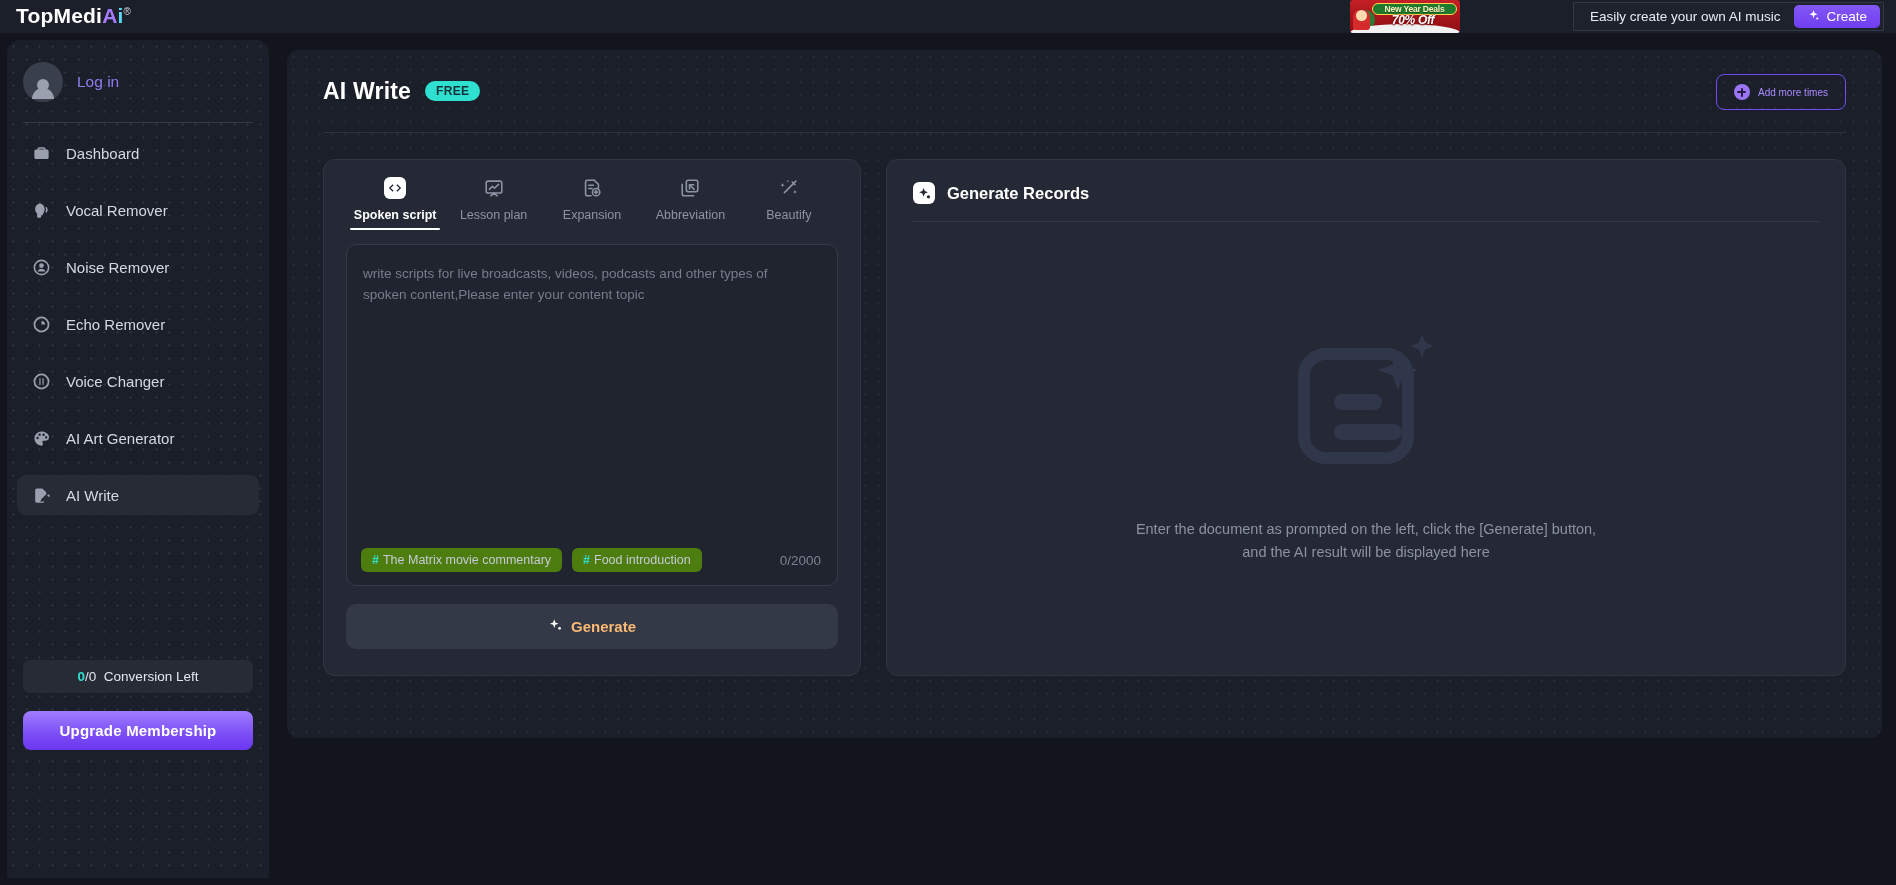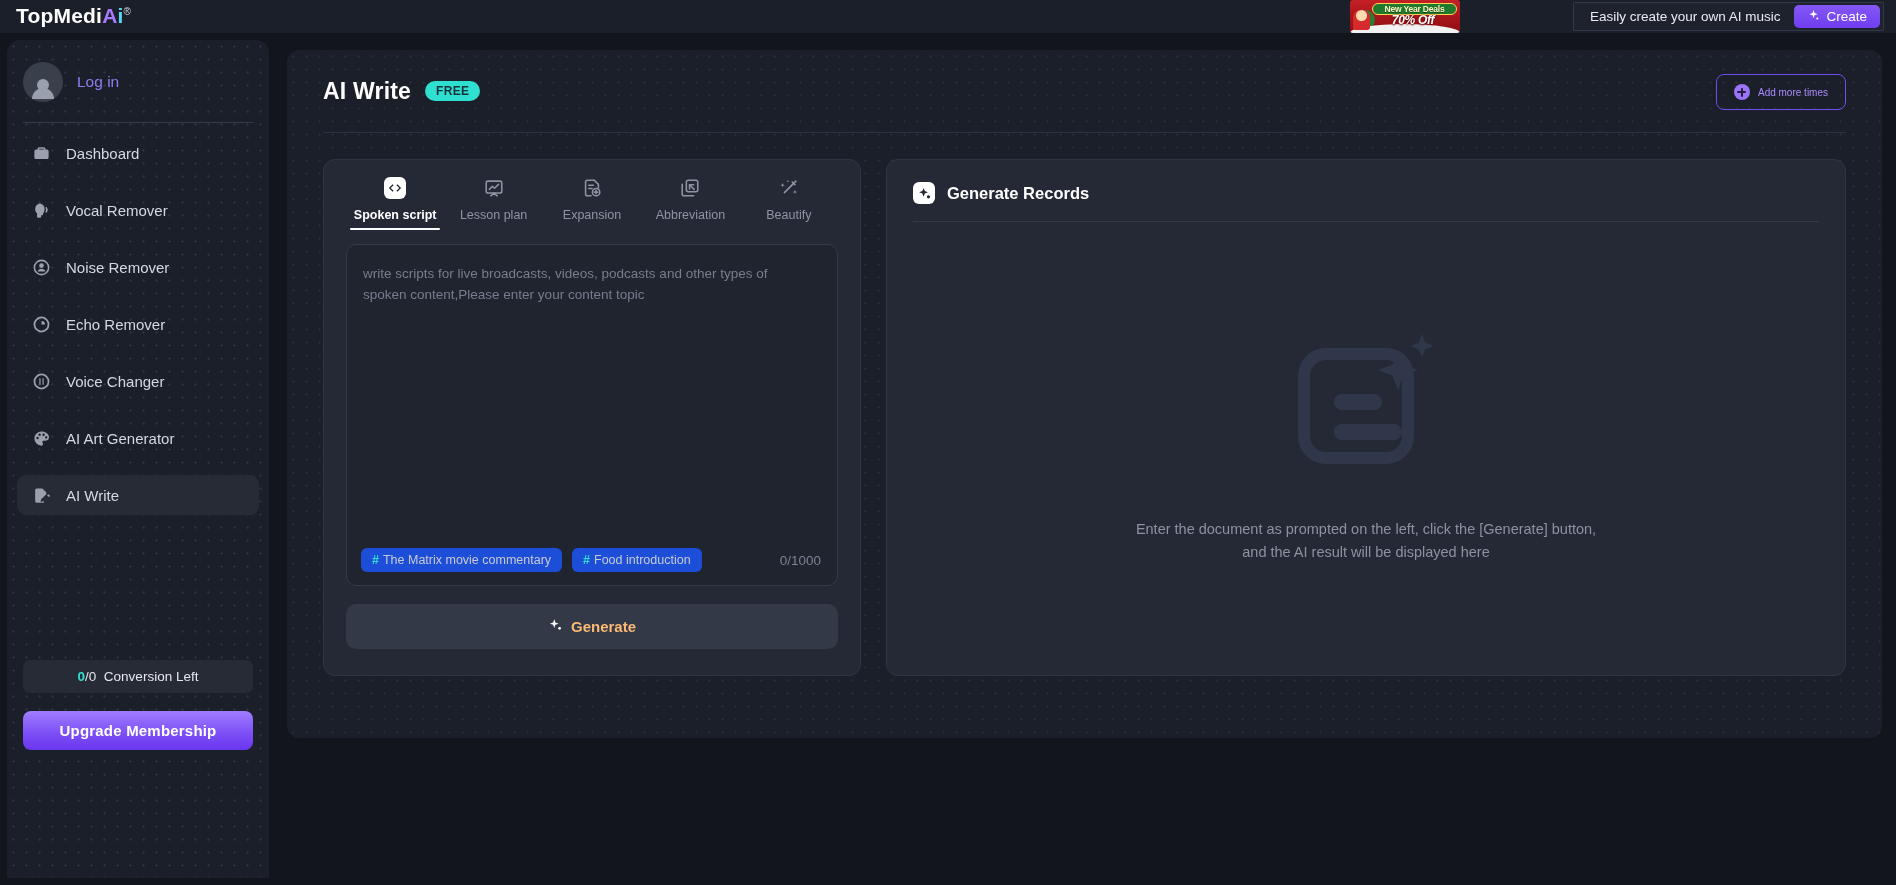--- a/index.html
+++ b/index.html
@@ -190,21 +190,21 @@
     background:#20242f; position:relative; padding: 18px 16px;
   }
   .placeholder {
     font-size:13.5px; line-height:21px; color:#767d8d; max-width: 440px;
   }
   .editor-foot {
     position:absolute; left:14px; right:16px; bottom:13px;
     display:flex; align-items:center; gap:10px;
   }
   .chip {
-    background:#1d4ed8; border-radius:6px; padding:5px 11px;
+    background:#4d7c0f; border-radius:6px; padding:5px 11px;
     font-size:12.5px; color:#c6cbd6; cursor:pointer; white-space:nowrap;
   }
   .chip .hash { color:#2fe0d0; margin-right:4px; font-weight:700; }
   .counter { margin-left:auto; font-size:13.5px; color:#7b8293; }
 
   .gen-btn {
     margin-top: 18px; width:100%; height: 45px; border-radius:10px; border:none;
     background:#333947; color:#fdba74; font-size:15px; font-weight:700;
     display:flex; align-items:center; justify-content:center; gap:8px; cursor:pointer;
   }
@@ -430,21 +430,21 @@
       <div class="editor">
         <div class="placeholder">write scripts for live broadcasts, videos, podcasts and other types of spoken content,Please enter your content topic</div>
 
         <div class="editor-foot">
           <div class="chip">
             <span class="hash">#</span><span>The Matrix movie commentary</span>
           </div>
           <div class="chip">
             <span class="hash">#</span><span>Food introduction</span>
           </div>
-          <div class="counter">0/1000</div>
+          <div class="counter">0/2000</div>
         </div>
       </div>
 
       <button class="gen-btn">
         <span>
           <svg width="15" height="15" viewBox="0 0 24 24" fill="#ffffff">
               <path d="M10 2l1.8 5.2L17 9l-5.2 1.8L10 16l-1.8-5.2L3 9l5.2-1.8z"></path>
               <circle cx="18.5" cy="16.5" r="2.2"></circle>
             </svg>
         </span>

